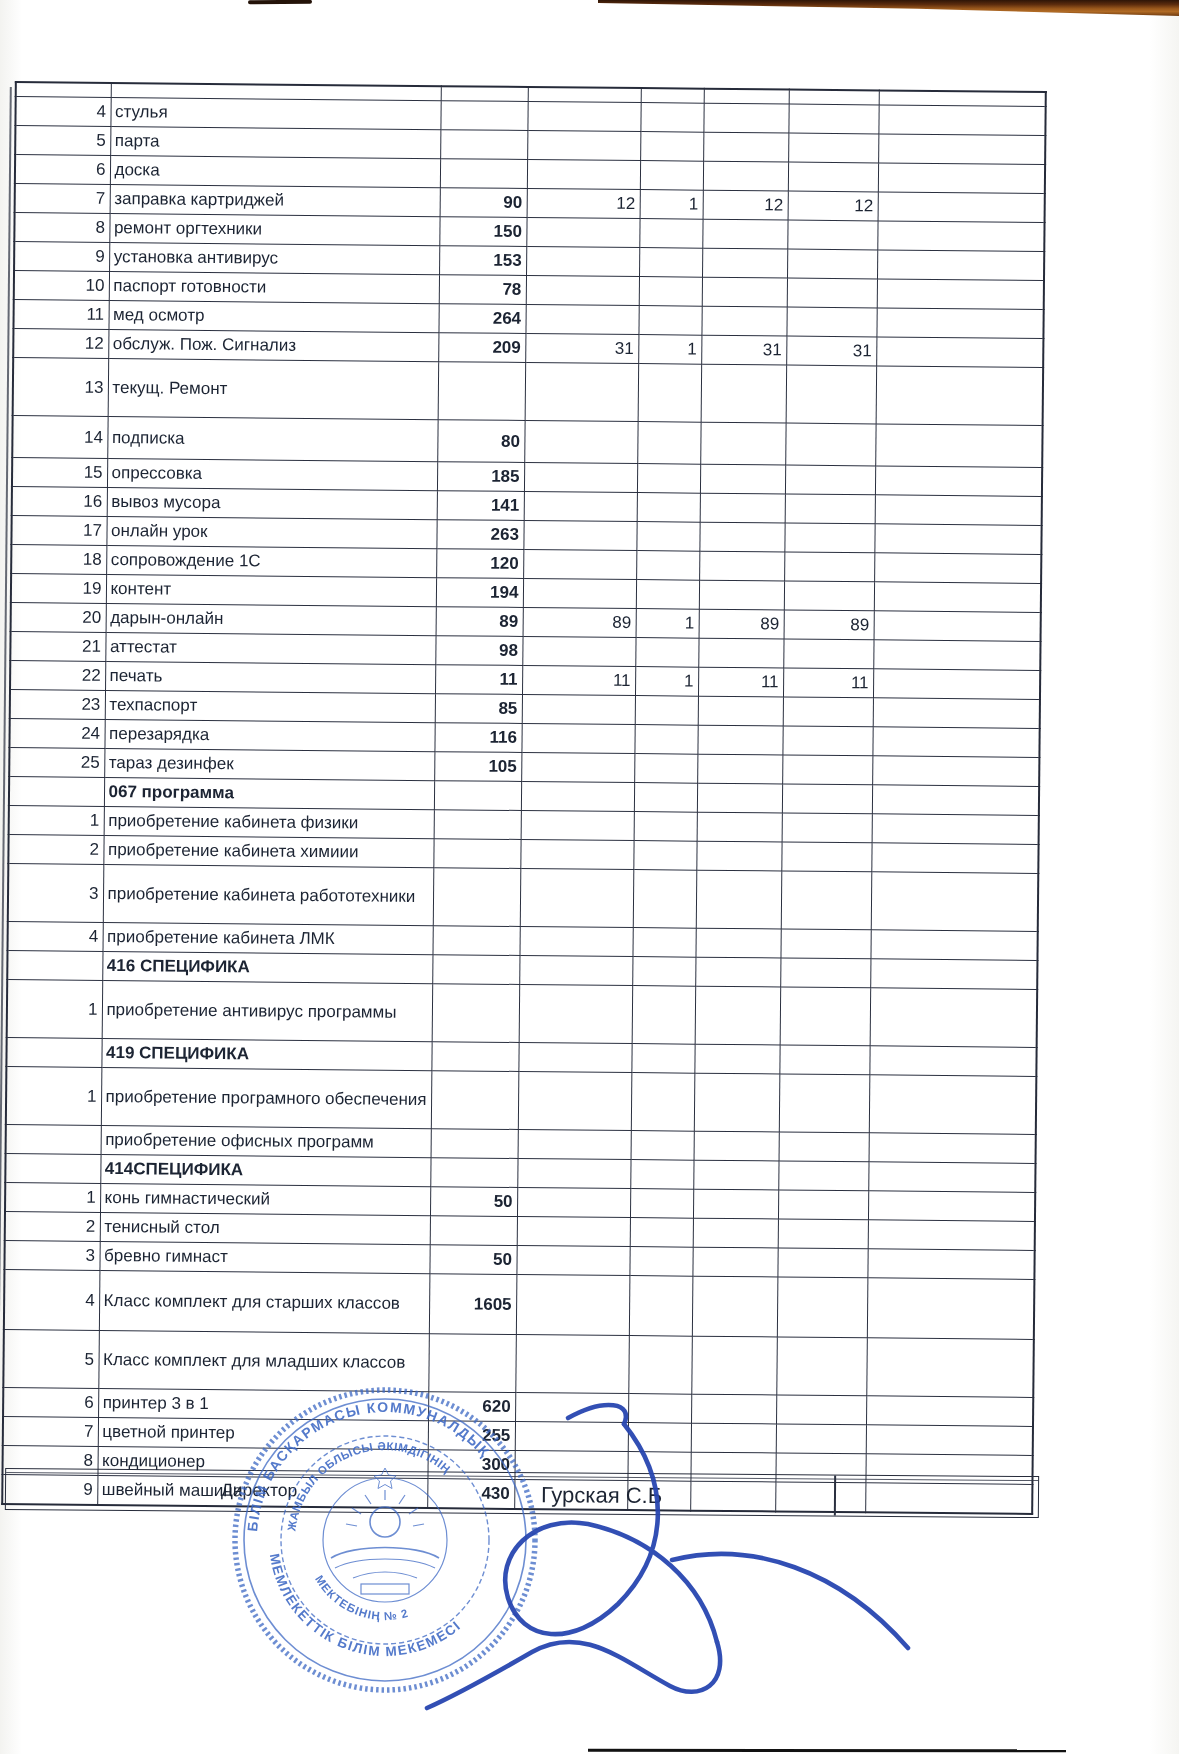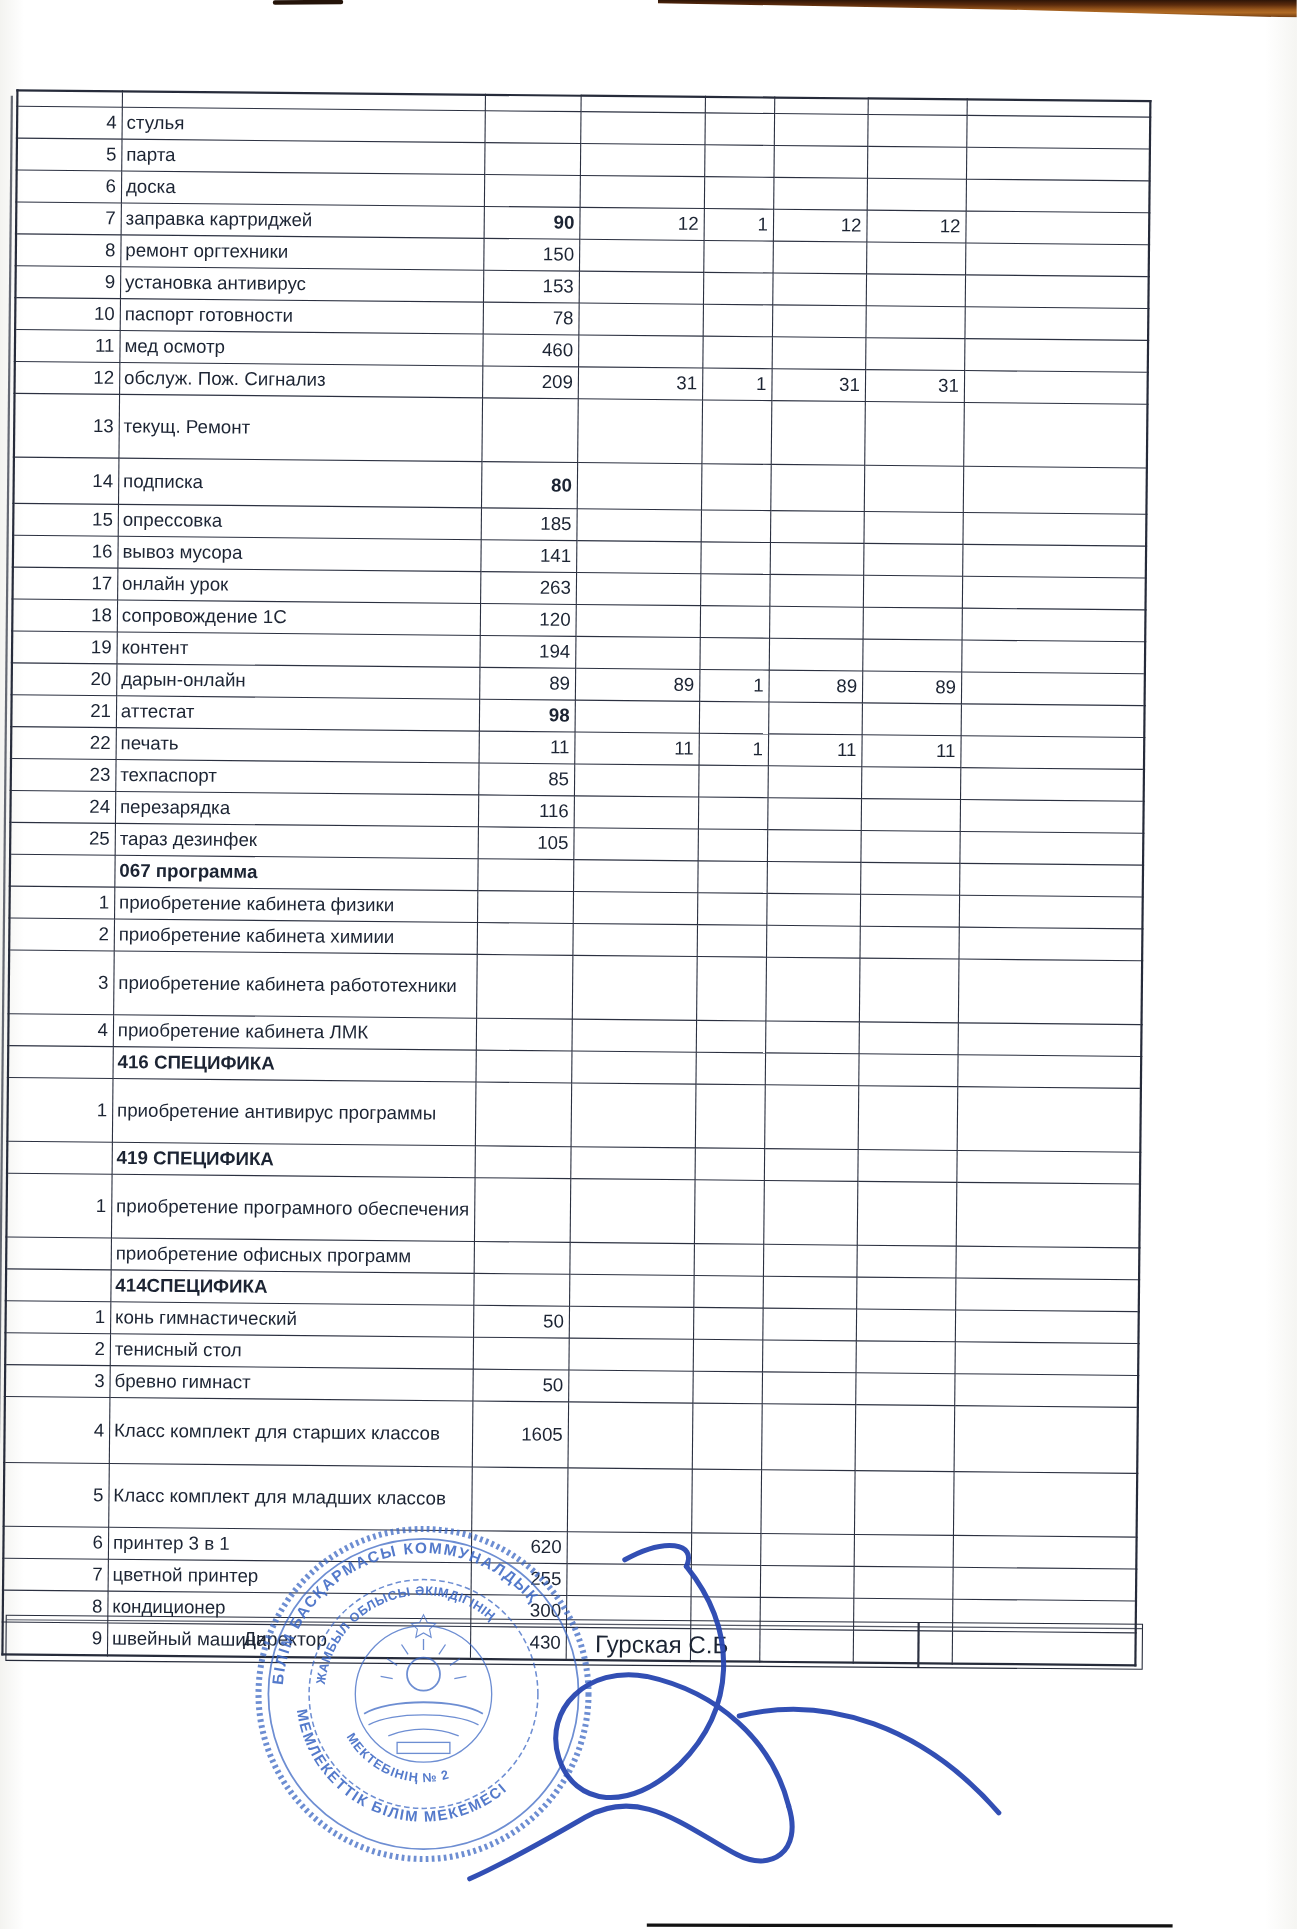--- a/index.html
+++ b/index.html
@@ -35,21 +35,21 @@
     background:#343a48; opacity:.75;
   }
   table.budget { border-collapse:collapse; table-layout:fixed; width:1030px; border:2px solid #262b3a; }
   table.budget td {
     border:1.4px solid #2b3040; height:28px; padding:0 4px;
     font-size:17px; line-height:1.05; color:#1c2433;
     vertical-align:middle; overflow:hidden; white-space:nowrap;
   }
   td.c-num   { text-align:right; padding-right:6px;  font-size:16.5px; }
   td.c-label { padding-left:6px; }
-  td.c-v1 { text-align:right; padding-right:8px; }
+  td.c-v1 { text-align:right; padding-right:8px;font-weight:bold; }
   td.c-v2 { text-align:right; padding-right:16px; }
   td.c-v3 { text-align:right; padding-right:10px; }
   td.c-v4 { text-align:right; padding-right:18px; }
   td.c-v5 { text-align:right; padding-right:24px; }
   td.bold { font-weight:700; }
   td.vb { vertical-align:bottom; padding-bottom:4px; }
   tr.sliver td { height:13px; }
   
   .footer-bar {
     position:absolute; left:5px; top:1472px; width:1032px; height:40px;
@@ -166,21 +166,21 @@
             <td class="c-v1">78</td>
             <td class="c-v2"></td>
             <td class="c-v3"></td>
             <td class="c-v4"></td>
             <td class="c-v5"></td>
             <td class="c-end"></td>
           </tr>
           <tr>
             <td class="c-num">11</td>
             <td class="c-label">мед осмотр</td>
-            <td class="c-v1">460</td>
+            <td class="c-v1">264</td>
             <td class="c-v2"></td>
             <td class="c-v3"></td>
             <td class="c-v4"></td>
             <td class="c-v5"></td>
             <td class="c-end"></td>
           </tr>
           <tr>
             <td class="c-num">12</td>
             <td class="c-label">обслуж. Пож. Сигнализ</td>
             <td class="c-v1">209</td>

